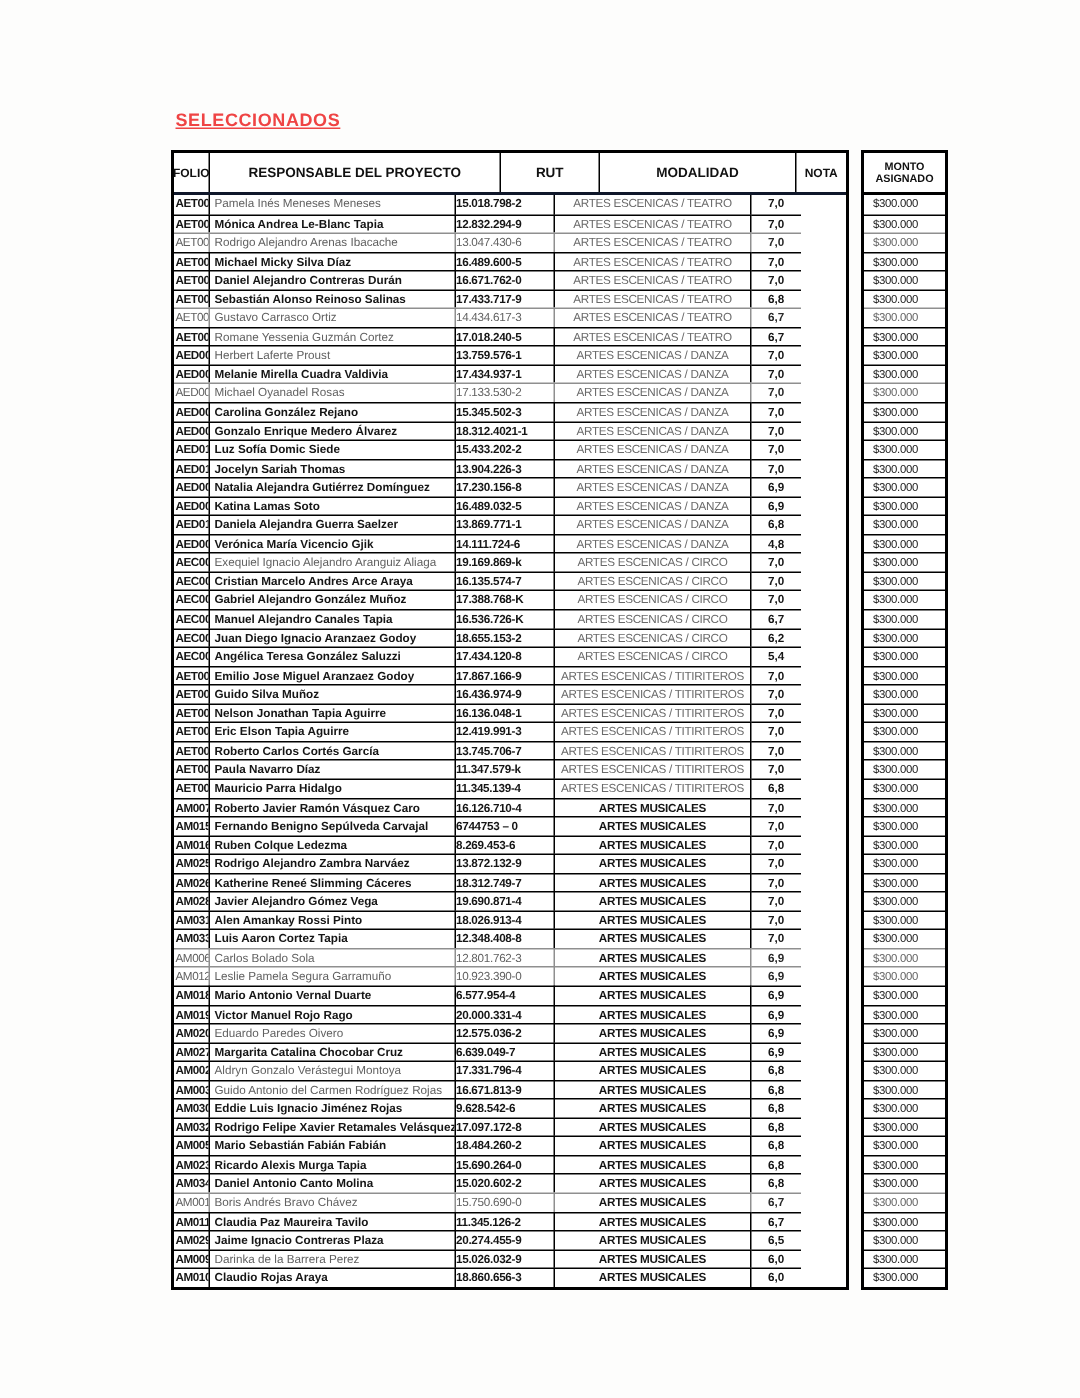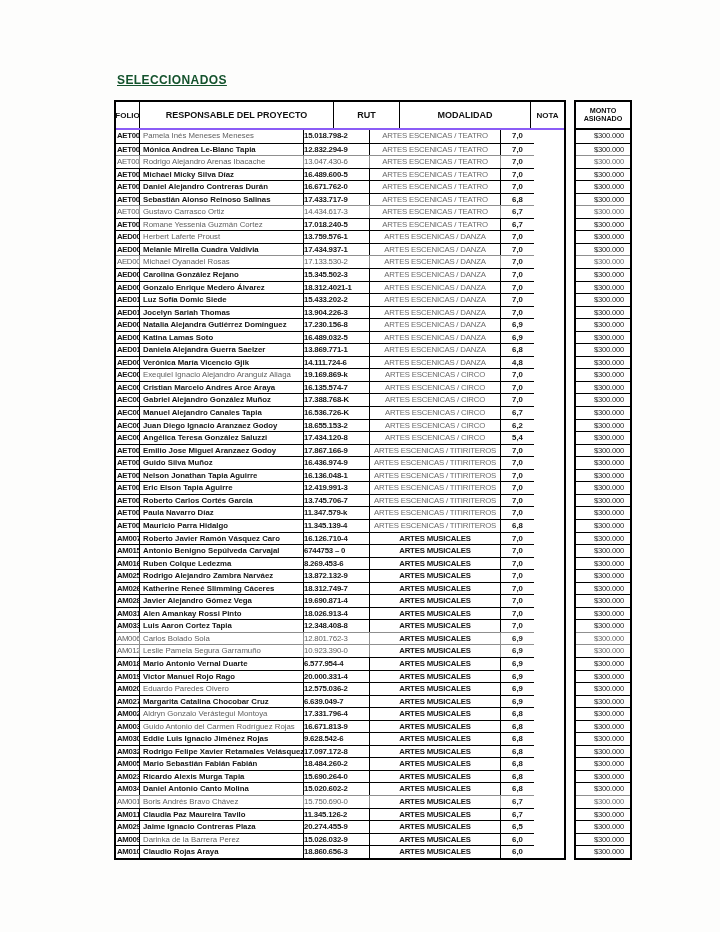--- a/index.html
+++ b/index.html
@@ -1,19 +1,19 @@
 <!DOCTYPE html>
 <html><head>
 <meta charset="utf-8">
 <style>
   html,body{margin:0;padding:0}
   body{width:720px;height:932px;background:#fdfdfc;font-family:"Liberation Sans",sans-serif;position:relative;overflow:hidden}
-  .page-title{position:absolute;left:117px;top:73px;font-size:12px;font-weight:bold;text-decoration:underline;letter-spacing:.4px;color:#14532d}
+  .page-title{position:absolute;left:117px;top:73px;font-size:12px;font-weight:bold;text-decoration:underline;letter-spacing:.4px;color:#ef4444}
   .main-table{position:absolute;left:114px;top:100px;width:452px;border:2px solid #000;background:#fff;box-sizing:border-box}
-  .header-row{display:flex;height:26px;border-bottom:2px solid #8b5cf6}
+  .header-row{display:flex;height:26px;border-bottom:2px solid #0f172a}
   .h{display:flex;align-items:center;justify-content:center;font-weight:bold;font-size:9px;color:#111;border-right:1px solid #000;box-sizing:border-box;text-align:center}
   .h.folio{width:24px;font-size:8px}
   .h.name{width:194px}
   .h.rut{width:66px}
   .h.mod{width:131px}
   .h.nota{width:33px;border-right:none;font-size:8px}
   .row{display:flex;height:12.55px}
   .c{font-size:7.8px;line-height:12.3px;white-space:nowrap;overflow:hidden;border-right:1px solid #555;border-top:1px solid #555;box-sizing:border-box;color:#222}
   .row:first-child .c{border-top:none}
   .c.folio{width:24px;padding-left:1px;letter-spacing:-.3px}
@@ -23,21 +23,21 @@
   .c.nota{width:33px;text-align:center;border-right:none;font-weight:bold}
   .row.bold .c{font-weight:bold;color:#151515;border-color:#000}
   .row.light .c{font-weight:normal;color:#616161;border-color:#8f8f8f}
   .row.light .c.nota{font-weight:bold;color:#2a2a2a}
   .row.mixed .c{font-weight:bold;color:#151515;border-color:#000}
   .row.mixed .c.name{font-weight:normal;color:#616161}
   .row.ae .c.mod{font-weight:normal;color:#6a6a6a}
   .row.am .c.mod{font-weight:bold;color:#151515}
   .monto-table{position:absolute;left:574px;top:100px;width:58px;border:2px solid #000;background:#fff;box-sizing:border-box}
   .monto-header{height:26px;border-bottom:2px solid #000;display:flex;flex-direction:column;align-items:center;justify-content:center;font-weight:bold;font-size:7.2px;line-height:8.2px;color:#111}
-  .mrow{height:12.55px;font-size:7.6px;line-height:12.3px;text-align:right;padding-right:6px;border-top:1px solid #555;box-sizing:border-box;color:#333;letter-spacing:-.2px;white-space:nowrap;overflow:hidden}
+  .mrow{height:12.55px;font-size:7.6px;line-height:12.3px;text-align:right;padding-right:18px;border-top:1px solid #555;box-sizing:border-box;color:#333;letter-spacing:-.2px;white-space:nowrap;overflow:hidden}
   .mrow.first{border-top:none}
   .mrow.bold{border-color:#000;color:#222}
   .mrow.light{border-color:#8f8f8f;color:#666}
   .mrow.mixed{border-color:#000;color:#222}
 </style>
 </head>
 <body>
 
 <div class="page-title">SELECCIONADOS</div>
 
@@ -276,21 +276,21 @@
       </div>
       <div class="row bold am">
         <div class="c folio">AM007</div>
         <div class="c name">Roberto Javier Ramón Vásquez Caro</div>
         <div class="c rut">16.126.710-4</div>
         <div class="c mod">ARTES MUSICALES</div>
         <div class="c nota">7,0</div>
       </div>
       <div class="row bold am">
         <div class="c folio">AM015</div>
-        <div class="c name">Antonio Benigno Sepúlveda Carvajal</div>
+        <div class="c name">Fernando Benigno Sepúlveda Carvajal</div>
         <div class="c rut">6744753 – 0</div>
         <div class="c mod">ARTES MUSICALES</div>
         <div class="c nota">7,0</div>
       </div>
       <div class="row bold am">
         <div class="c folio">AM016</div>
         <div class="c name">Ruben Colque Ledezma</div>
         <div class="c rut">8.269.453-6</div>
         <div class="c mod">ARTES MUSICALES</div>
         <div class="c nota">7,0</div>

